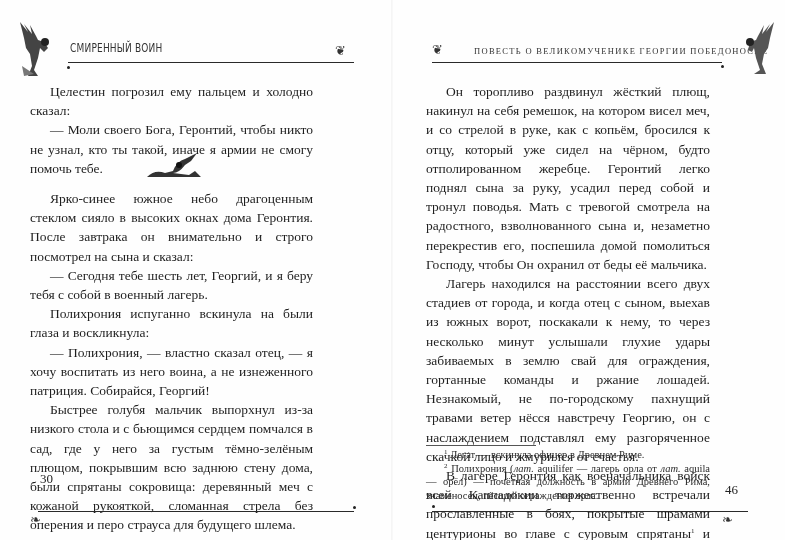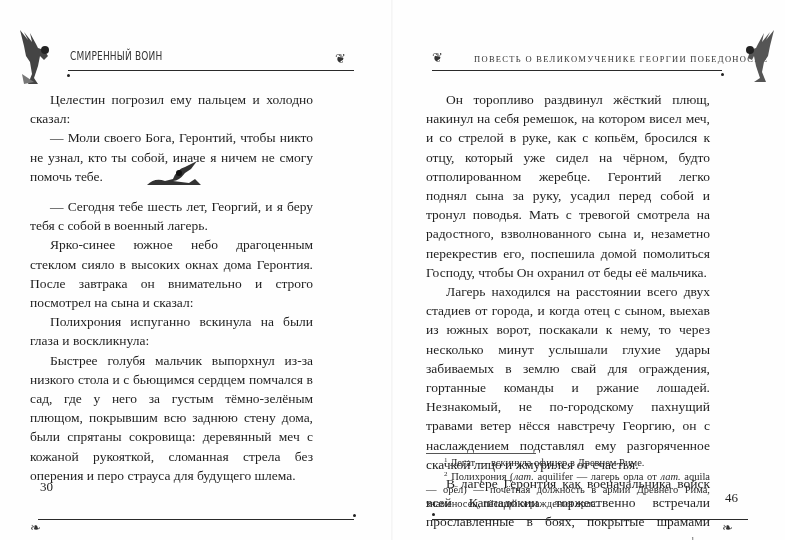--- a/index.html
+++ b/index.html
@@ -1,18 +1,18 @@
 <!DOCTYPE html>
 <html><head>
 <meta charset="utf-8">
 <style>
   html, body { margin:0; padding:0; }
   body { width:785px; height:540px; background:#fefefe; position:relative; overflow:hidden;
          font-family:"Liberation Serif","DejaVu Serif",serif; color:#1e1e1e; }
-  .page { position:absolute; top:8px; height:380px; }
+  .page { position:absolute; top:0; height:380px; }
   #left-page { left:0; width:392px; }
   #right-page { left:392px; width:393px; }
   .gutter { position:absolute; left:391px; top:0; width:2px; height:540px;
             background:linear-gradient(to right,#f3f3f3,#fafafa); }
 
   .angel { position:absolute; }
   .rule { position:absolute; height:1px; background:#2a2a2a; }
   .rule-dot { position:absolute; width:3px; height:3px; border-radius:50%; background:#222; }
   .curl { position:absolute; font-size:13px; color:#333; line-height:1; }
 
@@ -50,32 +50,33 @@
     <circle cx="31" cy="24" r="4" fill="#222"></circle>
     <path d="M8 48 L20 56 L10 58 Z" fill="#777"></path>
   </svg>
   <div class="running-head-left">СМИРЕННЫЙ ВОИН</div>
   <div class="rule" style="left:68px;top:62px;width:286px;"></div>
   <div class="rule-dot" style="left:67px;top:66px;"></div>
   <div class="curl" style="left:335px;top:44px;">❦</div>
 
   <div class="text" id="left-text-1">
     <p>Целестин погрозил ему пальцем и холодно сказал:</p>
-    <p>— Моли своего Бога, Геронтий, чтобы никто не узнал, кто ты собой, иначе я ничем не смогу помочь тебе.</p>
+    <p>— Моли своего Бога, Геронтий, чтобы никто не узнал, кто ты такой, иначе я армии не смогу помочь тебе.</p>
   </div>
 
   <svg class="vignette" viewBox="0 0 60 30">
     <path d="M2 26 Q10 18 20 22 L28 20 Q32 10 40 8 L52 2 L46 10 L40 14 Q34 22 28 22 L44 24 L50 20 L56 26 Z" fill="#333"></path>
     <circle cx="34" cy="14" r="3" fill="#111"></circle>
   </svg>
 
   <div class="text" id="left-text-2">
+    <p>Ярко-синее южное небо драгоценным стеклом сияло в высоких окнах дома Геронтия. После завтрака он внимательно и строго посмотрел на сына и сказал:</p>
     <p>— Сегодня тебе шесть лет, Георгий, и я беру тебя с собой в военный лагерь.</p>
-    <p>Ярко-синее южное небо драгоценным стеклом сияло в высоких окнах дома Геронтия. После завтрака он внимательно и строго посмотрел на сына и сказал:</p>
     <p>Полихрония испуганно вскинула на были глаза и воскликнула:</p>
+    <p>— Полихрония, — властно сказал отец, — я хочу воспитать из него воина, а не изнеженного патриция. Собирайся, Георгий!</p>
     <p>Быстрее голубя мальчик выпорхнул из-за низкого стола и с бьющимся сердцем помчался в сад, где у него за густым тёмно-зелёным плющом, покрывшим всю заднюю стену дома, были спрятаны сокровища: деревянный меч с кожаной рукояткой, сломанная стрела без оперения и перо страуса для будущего шлема.</p>
   </div>
 
   <div class="page-num" id="page-num-left">30</div>
   <div class="rule" style="left:38px;top:511px;width:316px;"></div>
   <div class="rule-dot" style="left:353px;top:506px;"></div>
   <div class="curl" style="left:30px;top:513px;">❧</div>
 </div>
 
 <div class="page" id="right-page">

